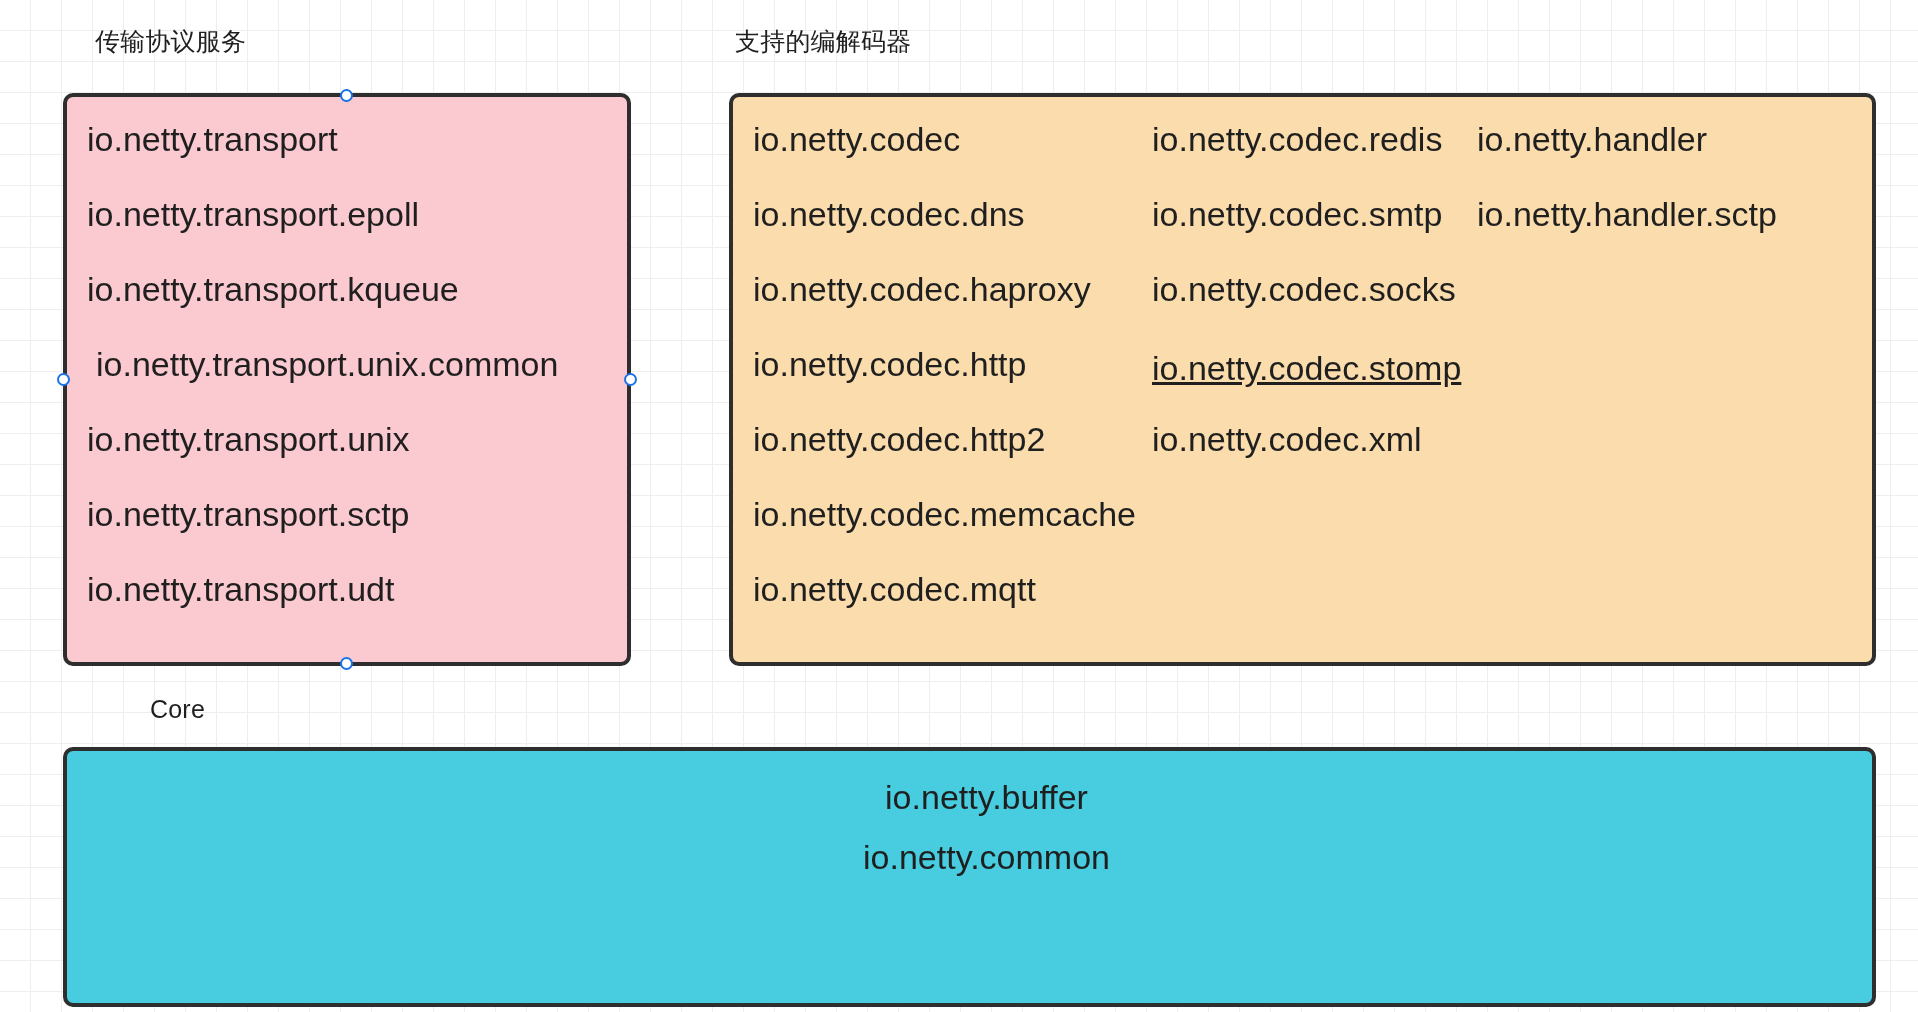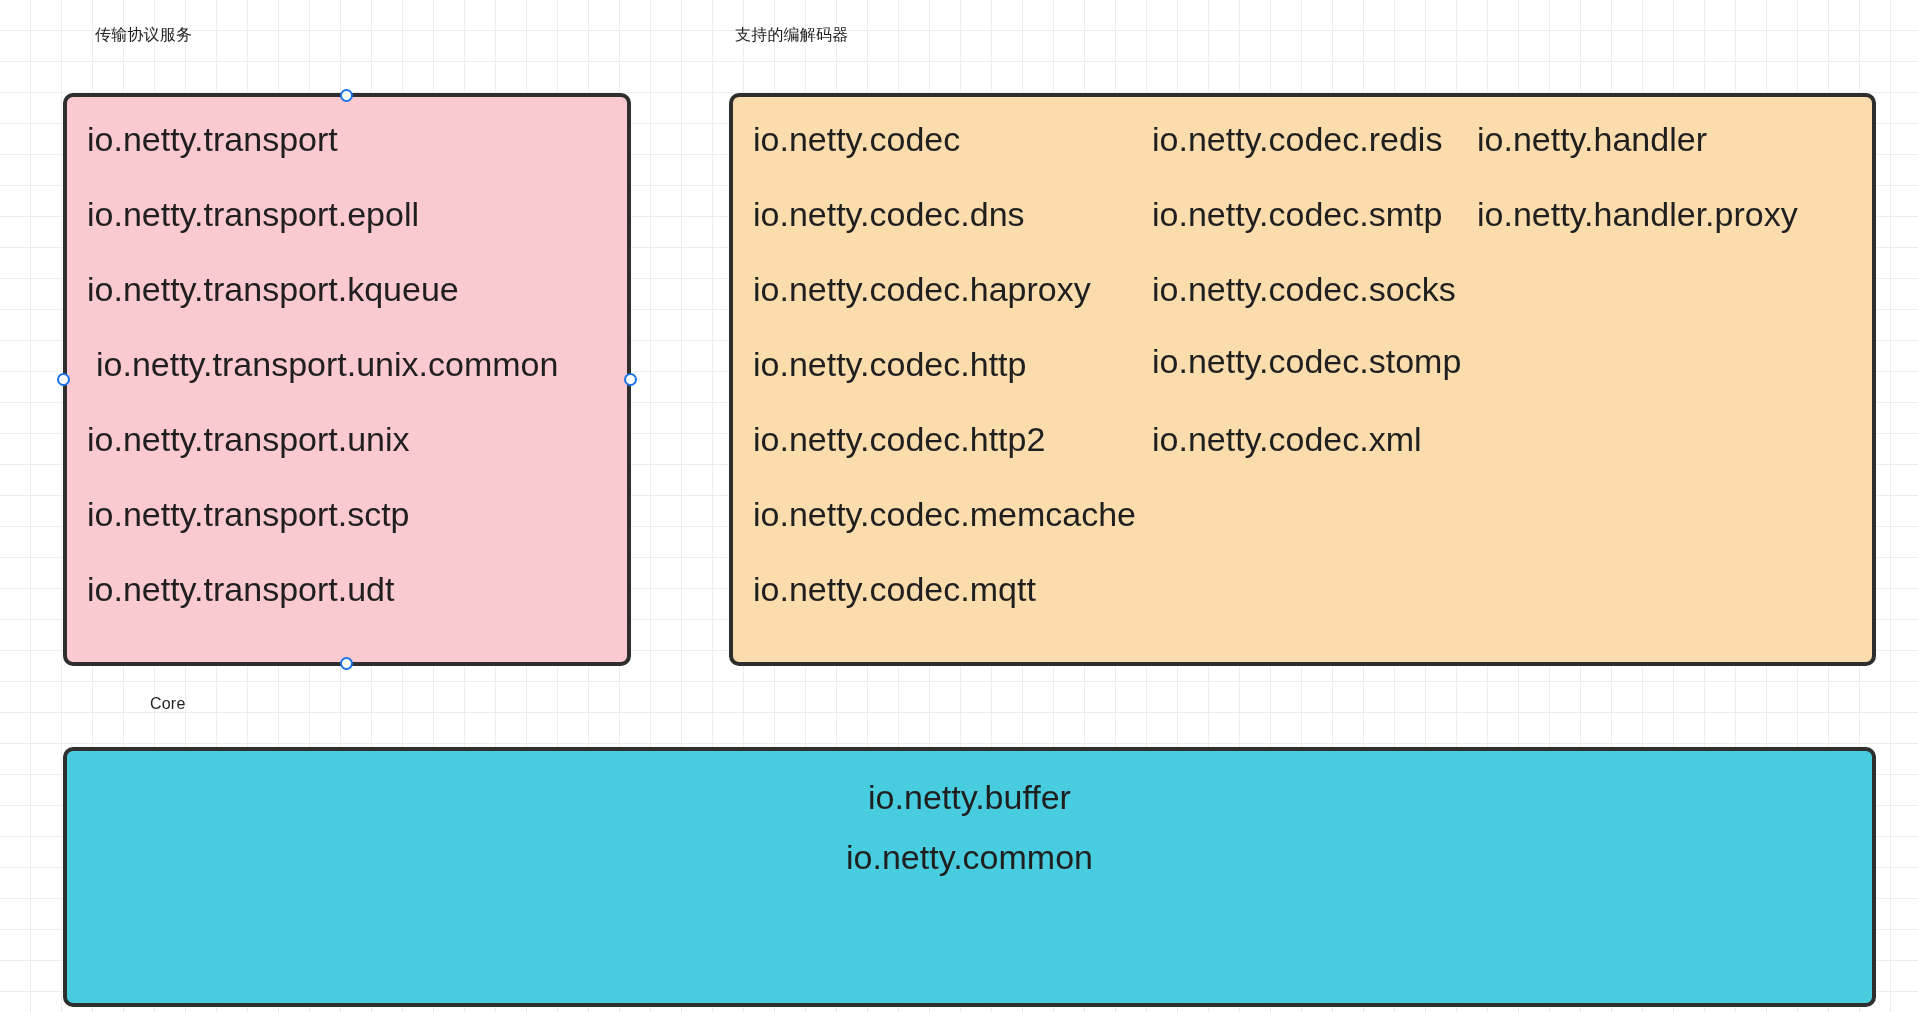--- a/index.html
+++ b/index.html
@@ -25,21 +25,21 @@
     background-size:
       31px 31px,
       31px 31px,
       155px 155px,
       155px 155px;
     background-position: -1px -1px, -1px -1px, -1px -1px, -1px -1px;
   }
 
   .group-label {
     position: absolute;
-    font-size: 16px;
+    font-size: 25px;
     color: #1f1f1f;
     white-space: nowrap;
     letter-spacing: 0.2px;
   }
 
   .shape {
     position: absolute;
     box-sizing: border-box;
     border: 4px solid #2e2e2e;
     border-radius: 10px;
@@ -83,20 +83,21 @@
     left: 63px;
     top: 747px;
     width: 1813px;
     height: 260px;
     background: #47cddf;
   }
   #core-box .pkg {
     width: 100%;
     left: 0;
     text-align: center;
+    padding-left: 17px;
   }
 
   
   .handle {
     position: absolute;
     width: 13px;
     height: 13px;
     box-sizing: border-box;
     border: 2px solid #1a73e8;
     background: #ffffff;
@@ -137,26 +138,26 @@
       <div class="pkg" style="left:20px; top:175px;">io.netty.codec.haproxy</div>
       <div class="pkg" style="left:20px; top:250px;">io.netty.codec.http</div>
       <div class="pkg" style="left:20px; top:325px;">io.netty.codec.http2</div>
       <div class="pkg" style="left:20px; top:400px;">io.netty.codec.memcache</div>
       <div class="pkg" style="left:20px; top:475px;">io.netty.codec.mqtt</div>
     </div>
     <div class="pkg-list">
       <div class="pkg" style="left:419px; top:25px;">io.netty.codec.redis</div>
       <div class="pkg" style="left:419px; top:100px;">io.netty.codec.smtp</div>
       <div class="pkg" style="left:419px; top:175px;">io.netty.codec.socks</div>
-      <div class="pkg" style="left:419px; top:247px;">io.netty.codec.stomp</div>
+      <div class="pkg" style="left:419px; top:254px;text-decoration:underline;">io.netty.codec.stomp</div>
       <div class="pkg" style="left:419px; top:325px;">io.netty.codec.xml</div>
     </div>
     <div class="pkg-list">
       <div class="pkg" style="left:744px; top:25px;">io.netty.handler</div>
-      <div class="pkg" style="left:744px; top:100px;">io.netty.handler.proxy</div>
+      <div class="pkg" style="left:744px; top:100px;">io.netty.handler.sctp</div>
     </div>
   </div>
 
   <div class="group-label" id="core-label" style="left:150px; top:695px;">Core</div>
 
   <div class="shape" id="core-box">
     <div class="pkg-list">
       <div class="pkg" style="top:29px;">io.netty.buffer</div>
       <div class="pkg" style="top:89px;">io.netty.common</div>
     </div>

